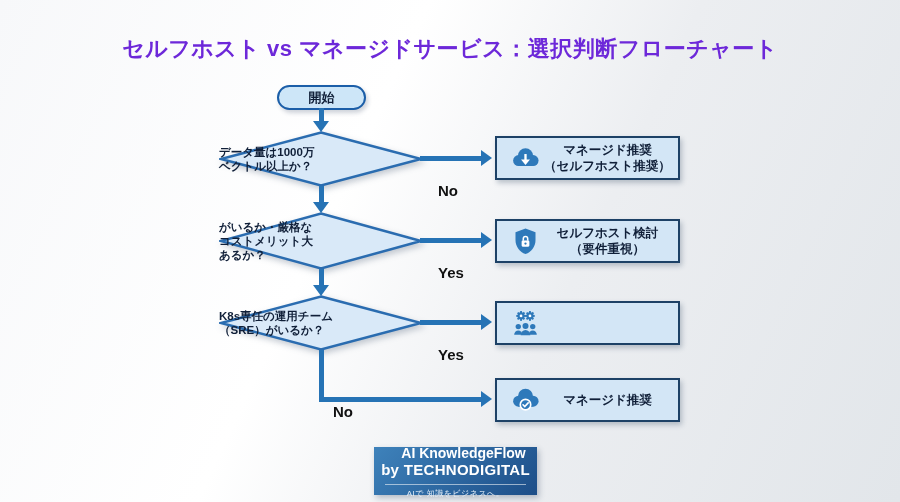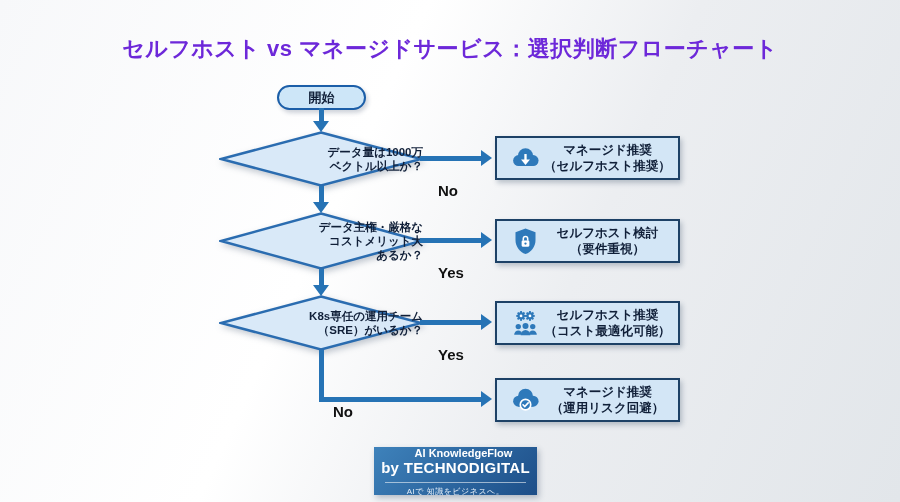--- a/index.html
+++ b/index.html
@@ -26,21 +26,21 @@
     background:#cde6f8;border:2.5px solid #1b5ea8;border-radius:15px;
     display:flex;align-items:center;justify-content:center;
     font-size:13px;font-weight:700;color:var(--txt);
     box-shadow:2px 3px 4px rgba(40,60,90,.22);box-sizing:border-box;
   }
   
   .diamond{position:absolute;width:204px;height:58px;left:219px;}
   .diamond svg{position:absolute;left:0;top:0;filter:drop-shadow(2px 3px 3px rgba(40,60,90,.28));}
   .diamond .dtext{
     position:absolute;inset:0;display:flex;flex-direction:column;
-    align-items:flex-end;justify-content:center;
+    align-items:flex-start;justify-content:center;
     font-size:11.5px;font-weight:700;color:var(--txt);line-height:1.22;text-align:center;
   }
   
   .rbox{
     position:absolute;left:495px;width:185px;height:44px;box-sizing:border-box;
     background:var(--b-fill);border:2.5px solid var(--b-stroke);
     display:flex;align-items:center;padding:0 6px 0 10px;
     box-shadow:2px 3px 5px rgba(40,60,90,.28);
   }
   .rbox .icon{flex:0 0 36px;display:flex;align-items:center;justify-content:center;}
@@ -58,21 +58,21 @@
     border-top:8px solid transparent;border-bottom:8px solid transparent;
     border-left:11px solid var(--arrow);}
   .elabel{position:absolute;font-size:15px;font-weight:700;color:#111;margin-top:48px;}
   
   .logo{
     position:absolute;left:374px;top:447px;width:163px;height:48px;box-sizing:border-box;
     background:linear-gradient(135deg,#3e82bb,#1d4e88);
     display:flex;flex-direction:column;align-items:center;justify-content:center;
     box-shadow:2px 3px 6px rgba(40,60,90,.3);padding-top:2px;
   }
-  .logo .l1{font-size:11px;font-weight:700;color:#ffffff;line-height:1.15;margin-left:16px;}
+  .logo .l1{font-size:14px;font-weight:700;color:#ffffff;line-height:1.15;margin-left:16px;}
   .logo .l2{font-size:15px;font-weight:700;color:#ffffff;line-height:1.2;letter-spacing:.3px;}
   .logo .tag{
     margin-top:5px;padding-top:3px;width:86%;text-align:center;
     border-top:1px solid rgba(255,255,255,.55);
     font-size:8px;color:#e2edf8;letter-spacing:.5px;
   }
 </style>
 </head>
 <body>
 
@@ -103,21 +103,21 @@
 
   <div class="vline" style="left:319px;top:186px;height:17px;"></div>
   <div class="ah-down" style="left:313px;top:202px;"></div>
   <div class="elabel" style="left:333px;top:188px;">Yes</div>
 
   <div class="diamond" style="top:212px;height:58px;">
     <svg width="204" height="58" viewBox="0 0 204 58">
       <polygon points="102,1.5 202,29 102,56.5 2,29" fill="#d9e9f8" stroke="#2a6cb0" stroke-width="2.5"></polygon>
     </svg>
     <div class="dtext">
-      <div>データ主権・厳格な</div>
+      <div>がいるか・厳格な</div>
       <div>コストメリット大</div>
       <div>あるか？</div>
     </div>
   </div>
 
   <div class="hline" style="left:420px;top:238px;width:62px;"></div>
   <div class="ah-right" style="left:481px;top:232px;"></div>
   <div class="elabel" style="left:438px;top:216px;">Yes</div>
 
   <div class="vline" style="left:319px;top:269px;height:17px;"></div>
@@ -211,42 +211,37 @@
             <circle cx="34.5" cy="25.5" r="3.9"></circle>
             <circle cx="24" cy="24.5" r="4.4"></circle>
           <path d="M7.5 37.5 a6 6.5 0 0 1 12 0 Z"></path>
           <path d="M28.5 37.5 a6 6.5 0 0 1 12 0 Z"></path>
           <path d="M17 38 a7 7.5 0 0 1 14 0 Z"></path>
         </g>
         <circle cx="17.5" cy="10" r="2" fill="#fff"></circle>
           <circle cx="30.5" cy="10" r="2" fill="#fff"></circle>
       </svg>
     </span>
-    <span class="rtext">
-      <div>セルフホスト推奨</div>
-      <div>（コスト最適化可能）</div>
-    </span>
   </div>
 
   <div class="rbox" style="top:378px;">
     <span class="icon">
       <svg width="33" height="31" viewBox="0 0 48 44">
         <g fill="#2e79ba">
           <circle cx="14" cy="23" r="8"></circle>
             <circle cx="24" cy="16" r="11"></circle>
           <circle cx="35" cy="23" r="8"></circle>
             <rect x="12" y="21" width="25" height="10" rx="4"></rect>
         </g>
         <circle cx="24" cy="28" r="7.6" fill="#2e79ba" stroke="#fff" stroke-width="2.4"></circle>
         <path d="M20.4 28.2 l2.6 2.6 l4.9 -5.4" stroke="#fff" stroke-width="2.4" fill="none" stroke-linecap="round" stroke-linejoin="round"></path>
       </svg>
     </span>
     <span class="rtext">
       <div>マネージド推奨</div>
-      <div>（運用リスク回避）</div>
     </span>
   </div>
 
   <div class="logo">
     <div class="l1">AI KnowledgeFlow</div>
     <div class="l2">by TECHNODIGITAL</div>
     <div class="tag">AIで 知識をビジネスへ。</div>
   </div>
 
 </div>

